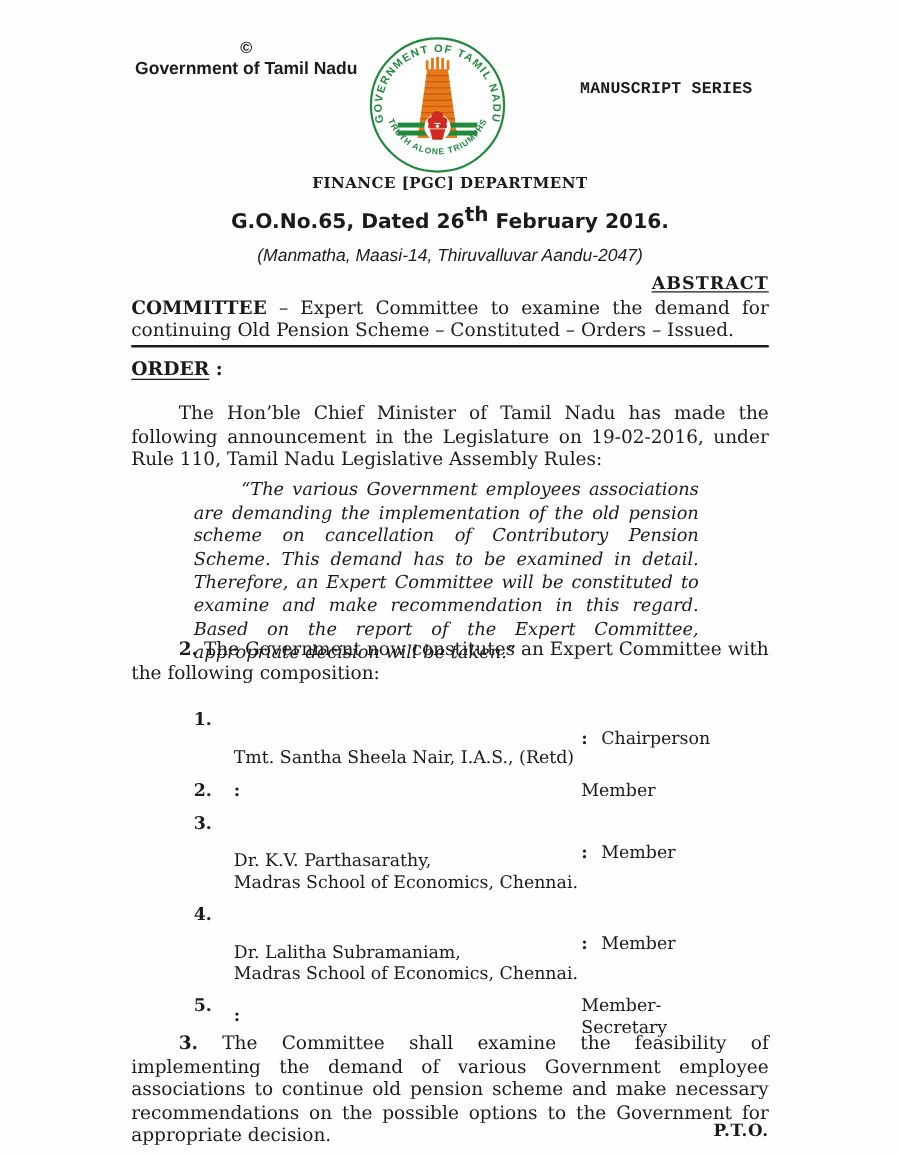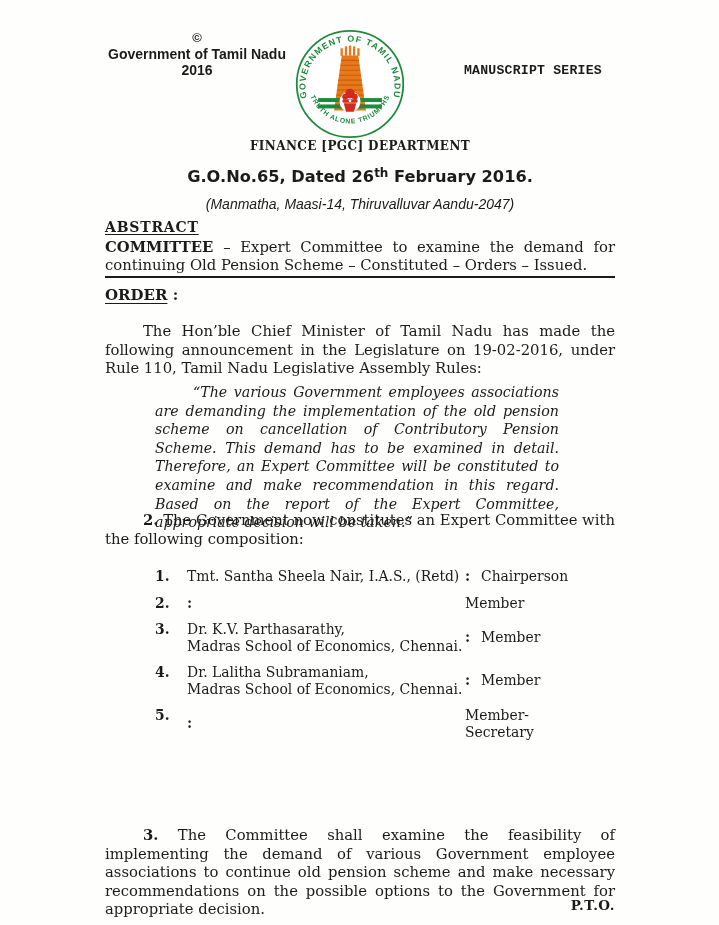--- a/index.html
+++ b/index.html
@@ -15,57 +15,56 @@
   .hdr-right{position:absolute;left:464px;top:63px;width:160px;
              font-family:Liberation Mono, monospace;font-weight:700;
              font-size:13.2px;letter-spacing:.2px;}
 
   .content{position:absolute;left:105px;top:0;width:510px;}
   .content > div{position:absolute;left:0;width:510px;}
 
   .dept-title{top:139px;text-align:center;font-weight:700;font-size:12px;letter-spacing:.4px;}
   .go-line{top:167px;text-align:center;font-family:"DejaVu Sans",sans-serif;
            font-weight:700;font-size:16.2px;}
-  .go-line .sup{font-size:12px;position:relative;top:-5px;}
+  .go-line .sup{font-size:16px;position:relative;top:-5px;}
   .cal-line{top:196px;text-align:center;font-family:"Liberation Sans",sans-serif;
             font-style:italic;font-size:14px;}
-  .abstract-h{top:219px;text-align:left;font-weight:700;font-size:14px;
+  .abstract-h{top:219px;text-align:right;font-weight:700;font-size:14px;
               letter-spacing:.8px;text-decoration:underline;text-underline-offset:2px;}
   .abstract-p{top:238px;text-align:justify;font-size:14.8px;line-height:18px;}
   .rule{top:276px;border-top:2.6px solid #1c1c1c;height:0;}
   .order-h{top:286px;font-size:15px;font-weight:700;}
   .order-h .u{text-decoration:underline;text-underline-offset:3px;}
 
   .para{text-align:justify;font-size:14.8px;line-height:18.5px;text-indent:38px;}
   .para1{top:322px;}
   .quote{top:383px;left:50px !important;width:404px !important;
          font-style:italic;font-size:14.2px;line-height:18.6px;text-align:justify;}
   .para2{top:511px;}
   .para3{top:826px;}
   .lead{font-weight:700;}
 
   .list{top:568px;left:50px !important;width:460px !important;}
   .row{display:grid;grid-template-columns:32px 278px 16px auto;
        font-size:13.9px;line-height:16.5px;margin-bottom:10px;}
   .row .num{font-weight:700;}
-  .row .name{white-space:pre-line;}
+  .row .name{white-space:pre-line;margin-top:30px;}
   .row .colon{font-weight:700;align-self:center;}
   .row .role{align-self:center;}
 
   .pto{top:897px;text-align:right;font-weight:700;font-size:13.5px;letter-spacing:.5px;}
 </style>
 </head>
 <body>
 
 <div class="page">
 
   <div class="hdr-left">
     <div class="copy">©</div>
     <div>Government of Tamil Nadu</div>
-    <div>2016</div>
   </div>
 
   <svg class="emblem" viewBox="0 0 100 100">
     <defs>
       <path id="arcTop" d="M 10.5,61 A 40.5,40.5 0 1 1 89.5,61"></path>
       <path id="arcBot" d="M 13,58 A 38.5,38.5 0 0 0 87,58"></path>
       <clipPath id="towerClip">
           <path d="M35.5,74 L64.5,74 L57.5,24 L42.5,24 Z"></path>
         </clipPath>
     </defs>

